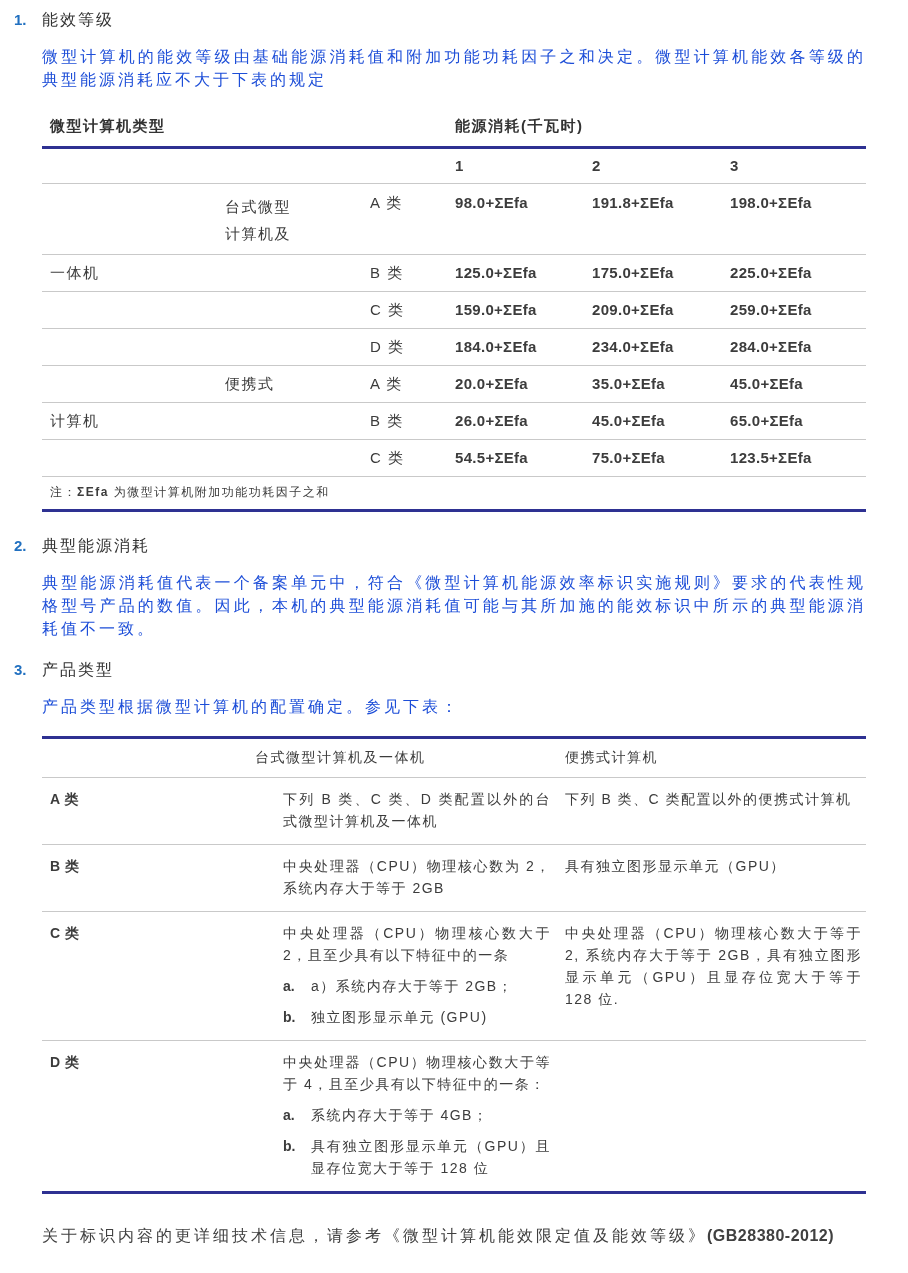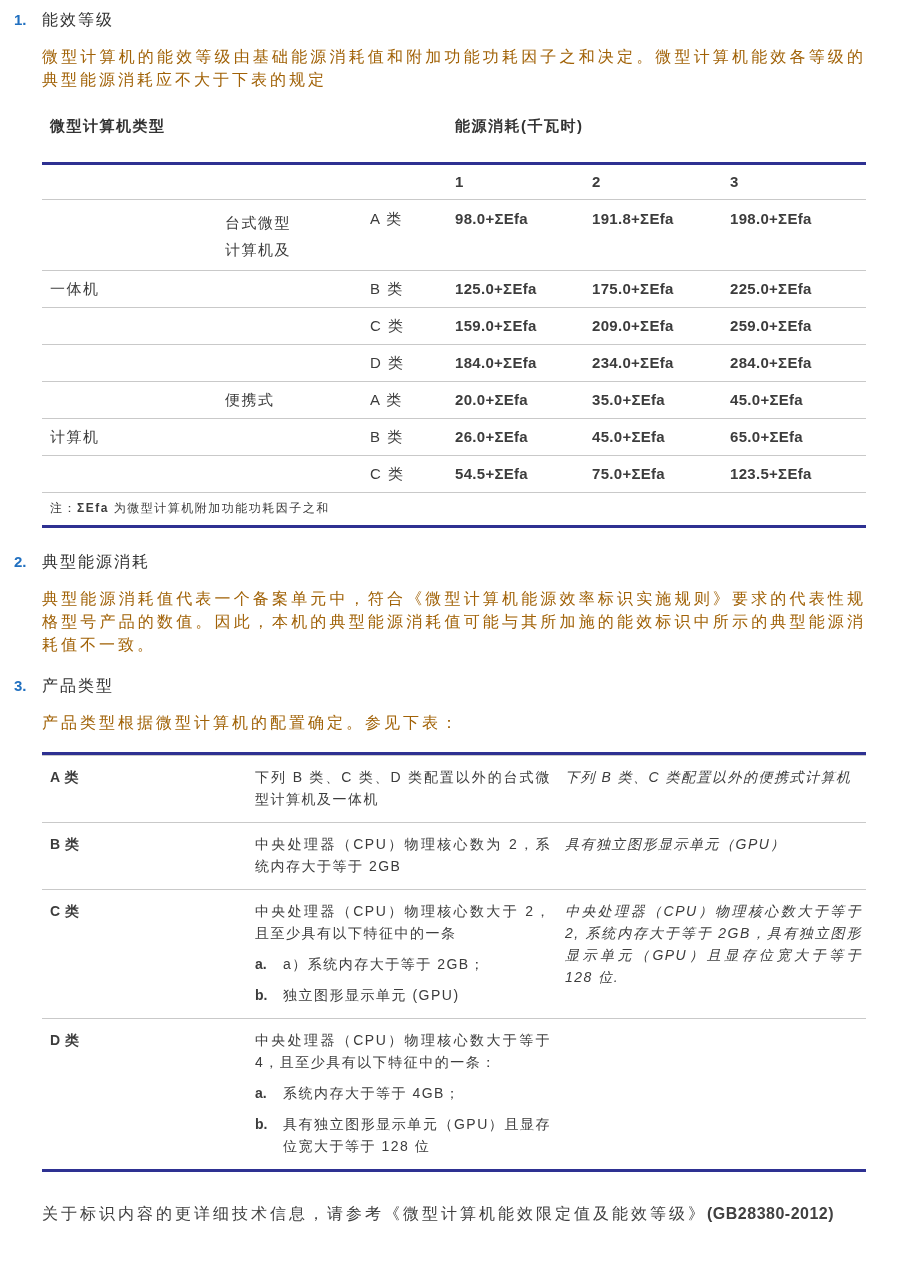--- a/index.html
+++ b/index.html
@@ -19,50 +19,50 @@
     width:908px;min-height:1273px;
     padding:10px 42px 12px 42px;
     background:#ffffff;
   }
   
   .sec-head{display:flex;align-items:baseline;margin-left:-28px;}
   .sec-num{width:28px;color:var(--accent);font-weight:bold;font-size:15px;flex:0 0 28px;}
   .sec-title{font-size:16px;letter-spacing:2px;color:#333;}
   .para{
     margin-top:14px;font-size:16px;line-height:23px;letter-spacing:3px;
-    color:#a16207;text-align:justify;
+    color:#1d4ed8;text-align:justify;
   }
   
   .tbl{margin-top:20px;width:824px;}
   .rule{width:824px;}
   .rule.heavy{height:3px;background:var(--rule-heavy);}
   .rule.light{height:1px;background:var(--rule-light);}
-  .t1-head{display:grid;grid-template-columns:413px 1fr;padding:6px 0 26px 0;}
+  .t1-head{display:grid;grid-template-columns:413px 1fr;padding:6px 0 10px 0;}
   .t1-head .th1{padding-left:8px;}
   .t1-head .th2{text-align:left;}
   .th{font-weight:bold;font-size:15px;letter-spacing:1.5px;color:#333;}
   .t1-row{display:grid;grid-template-columns:183px 145px 85px 137px 138px 1fr;padding:8px 0;align-items:start;}
   .t1-row > div:first-child{padding-left:8px;}
   .t1-row{font-size:15px;letter-spacing:1.5px;line-height:20px;}
   .t1-row.subhead{padding:7px 0;}
   .t1-row.subhead .gh{font-weight:bold;}
   .t1-row .pre{white-space:pre-line;line-height:27px;}
   .t1-row .val{font-weight:bold;letter-spacing:0.3px;}
   .t1-row.tall{padding:9px 0 7px 0;}
   .note-row{padding:7px 0 8px 8px;font-size:12px;letter-spacing:1.5px;}
   .note-row .nb{font-weight:bold;}
   
   .t2-head{display:grid;grid-template-columns:213px 1fr;padding:5px 0 9px 0;}
   .t2-head .th1{padding-left:8px;}
   .t2-head .th2{text-align:center;}
   .t2-sub{display:grid;grid-template-columns:213px 310px 1fr;padding:10px 0;font-size:14px;letter-spacing:1.5px;}
   .t2-row{display:grid;grid-template-columns:213px 310px 1fr;padding:10px 0 12px 0;font-size:14px;letter-spacing:1.5px;line-height:22px;align-items:start;}
   .t2-row > .c1{padding-left:8px;font-weight:bold;letter-spacing:0.5px;}
-  .t2-row > .c2{padding-right:14px;text-align:justify;}
-  .t2-row > .c3{padding-right:4px;text-align:justify;font-style:italic;}
+  .t2-row > .c2{padding-right:14px;text-align:justify;margin-left:28px;}
+  .t2-row > .c3{padding-right:4px;text-align:justify;}
   .li{display:flex;margin-top:9px;}
   .li .marker{flex:0 0 28px;font-weight:bold;letter-spacing:0;}
   .li .li-text{flex:1;}
   
   .footer{margin-top:32px;font-size:16px;letter-spacing:3px;color:#404040;}
   .footer .std{font-weight:bold;letter-spacing:0.5px;}
 </style>
 </head>
 <body>
 
@@ -176,20 +176,25 @@
 
   <div class="sec-head" style="margin-top:20px;">
     <span class="sec-num">3.</span>
     <span class="sec-title">产品类型</span>
   </div>
   <p class="para">产品类型根据微型计算机的配置确定。参见下表：</p>
 
   <div class="tbl" style="margin-top:18px;">
     <div class="rule heavy"></div>
 
+    <div class="t2-sub">
+      <div></div>
+      <div>台式微型计算机及一体机</div>
+      <div>便携式计算机</div>
+    </div>
     <div class="rule light"></div>
 
     <div class="t2-row">
       <div class="c1">A 类</div>
       <div class="c2">下列 B 类、C 类、D 类配置以外的台式微型计算机及一体机</div>
       <div class="c3">下列 B 类、C 类配置以外的便携式计算机</div>
     </div>
     <div class="rule light"></div>
 
     <div class="t2-row">

